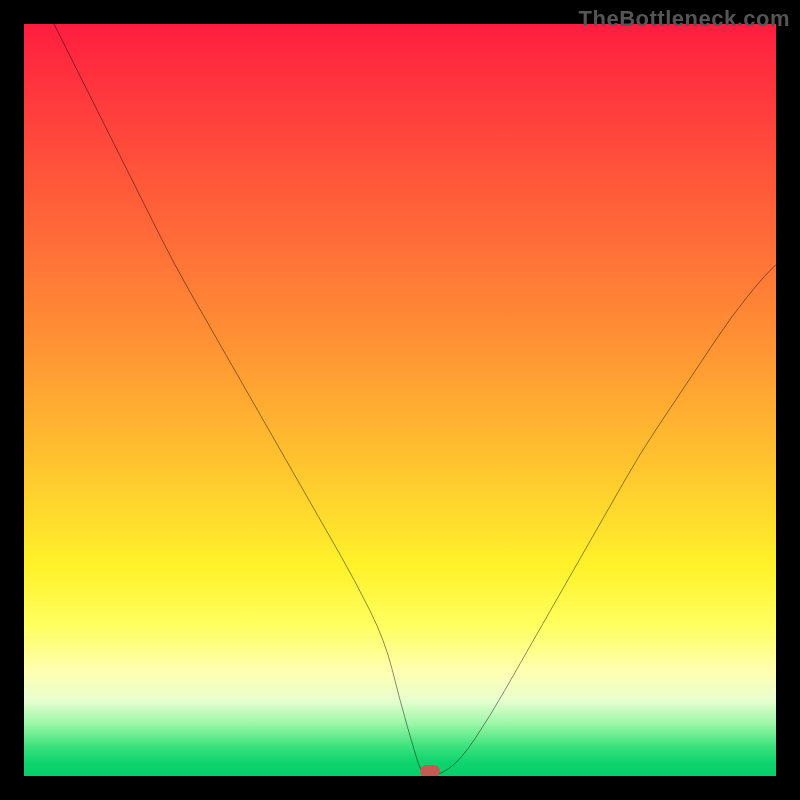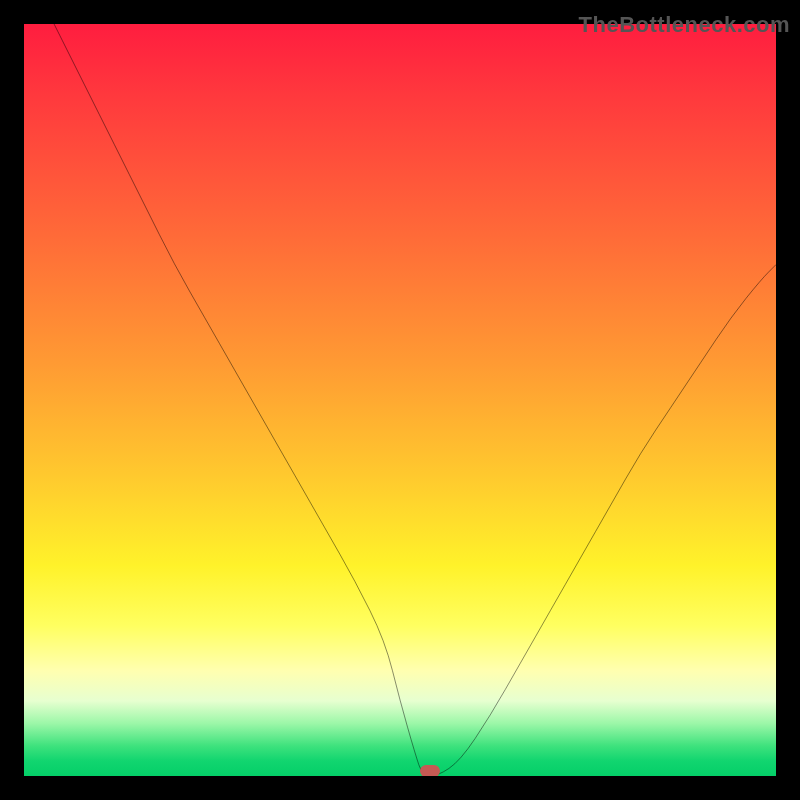--- a/index.html
+++ b/index.html
@@ -12,21 +12,21 @@
     overflow: hidden;
   }
   .frame {
     position: relative;
     width: 800px;
     height: 800px;
     background: #000;
   }
   .attribution {
     position: absolute;
-    top: 12px;
+    top: 6px;
     right: 10px;
     color: #555;
     font-size: 22px;
     font-weight: 600;
     letter-spacing: 0.5px;
     z-index: 5;
     text-align: center;
   }
   .plot-area {
     position: absolute;

